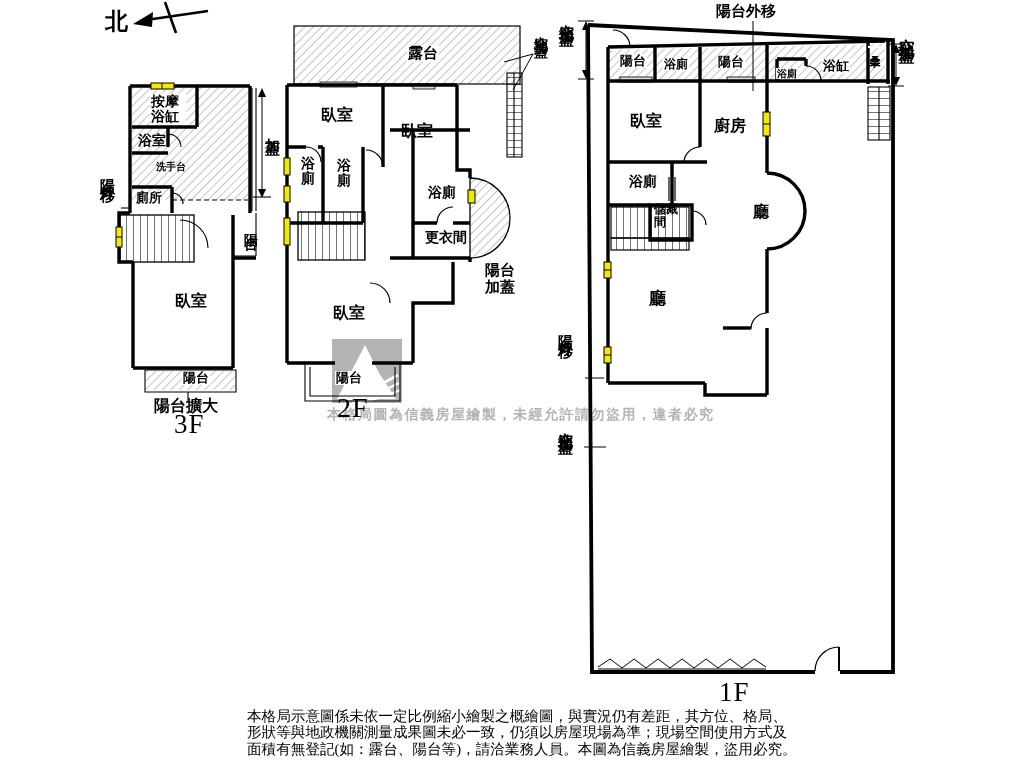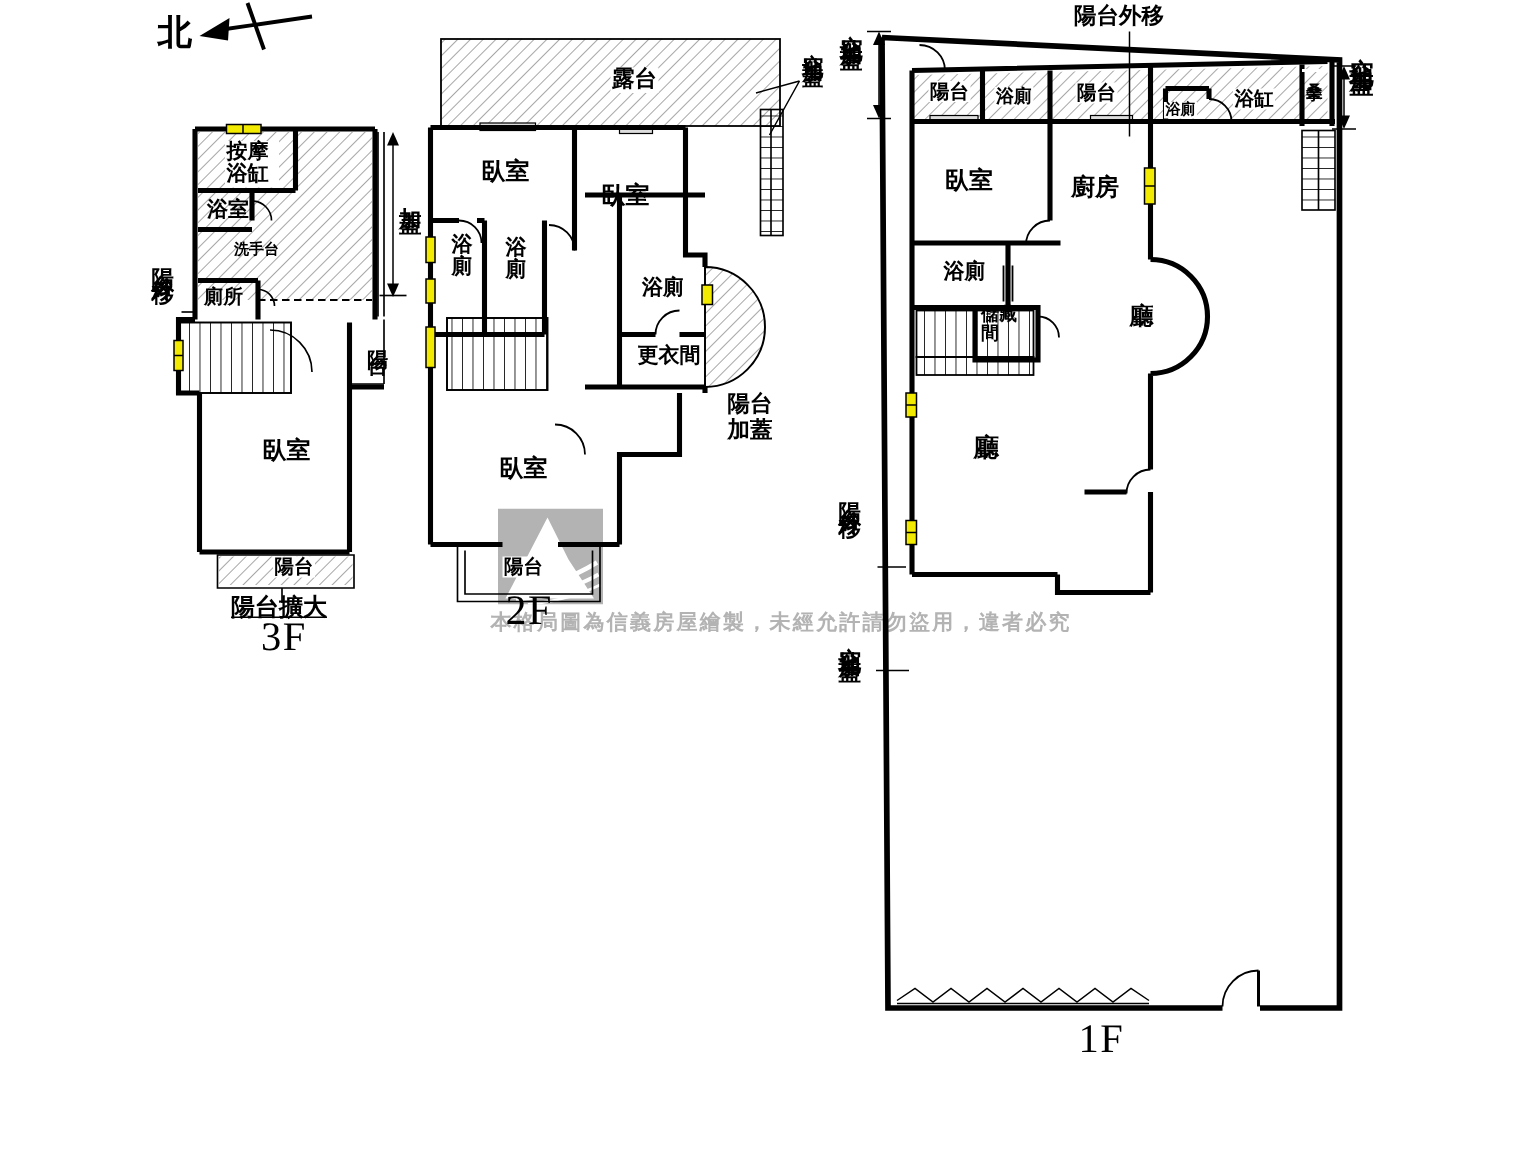--- a/index.html
+++ b/index.html
@@ -205,21 +205,21 @@
 
   <div class="lbl bg" style="left:150px;top:94px;width:34px;font-size:14px;">按摩浴缸</div>
   <div class="lbl" style="left:138px;top:133px;font-size:14px;">浴室</div>
   <div class="lbl" style="left:136px;top:161px;font-size:10px;margin-left:20px;">洗手台</div>
   <div class="lbl" style="left:136px;top:191px;font-size:13px;">廁所</div>
   <div class="lbl v" style="left:99px;top:167px;font-size:15px;">陽台外移</div>
   <div class="lbl v" style="left:264px;top:126px;font-size:15px;">加蓋</div>
   <div class="lbl v" style="left:243px;top:222px;font-size:14px;">陽台</div>
   <div class="lbl" style="left:175px;top:292px;font-size:16px;">臥室</div>
   <div class="lbl bg" style="left:182px;top:371px;font-size:13px;">陽台</div>
-  <div class="lbl" style="left:154px;top:397px;font-size:16px;text-decoration:underline;">陽台擴大</div>
+  <div class="lbl" style="left:154px;top:397px;font-size:16px;">陽台擴大</div>
   <div class="lbl floorlbl" style="left:174px;top:410px;font-size:27px;">3F</div>
 
   <div class="lbl bg" style="left:407px;top:45px;font-size:15px;">露台</div>
   <div class="lbl" style="left:321px;top:106px;font-size:16px;">臥室</div>
   <div class="lbl" style="left:401px;top:122px;font-size:16px;">臥室</div>
   <div class="lbl" style="left:301px;top:156px;width:16px;font-size:14px;">浴廁</div>
   <div class="lbl" style="left:337px;top:158px;width:16px;font-size:14px;">浴廁</div>
   <div class="lbl" style="left:428px;top:185px;font-size:14px;">浴廁</div>
   <div class="lbl" style="left:425px;top:230px;font-size:14px;">更衣間</div>
   <div class="lbl" style="left:485px;top:262px;width:34px;font-size:15px;">陽台加蓋</div>
@@ -240,14 +240,19 @@
   <div class="lbl" style="left:630px;top:112px;font-size:16px;">臥室</div>
   <div class="lbl" style="left:714px;top:117px;font-size:16px;">廚房</div>
   <div class="lbl" style="left:629px;top:174px;font-size:14px;">浴廁</div>
   <div class="lbl" style="left:654px;top:203px;width:28px;font-size:12px;">儲藏間</div>
   <div class="lbl" style="left:753px;top:203px;font-size:16px;">廳</div>
   <div class="lbl" style="left:649px;top:290px;font-size:17px;">廳</div>
   <div class="lbl v" style="left:557px;top:323px;font-size:15px;">陽台外移</div>
   <div class="lbl v" style="left:557px;top:419px;font-size:15px;">空地加蓋</div>
   <div class="lbl floorlbl" style="left:719px;top:678px;font-size:27px;">1F</div>
 
+  <div id="disclaimer">
+    <div>本格局示意圖係未依一定比例縮小繪製之概繪圖，與實況仍有差距，其方位、格局、</div>
+    <div>形狀等與地政機關測量成果圖未必一致，仍須以房屋現場為準；現場空間使用方式及</div>
+    <div>面積有無登記(如：露台、陽台等)，請洽業務人員。本圖為信義房屋繪製，盜用必究。</div>
+  </div>
 
 </div>
 
 </body></html>

